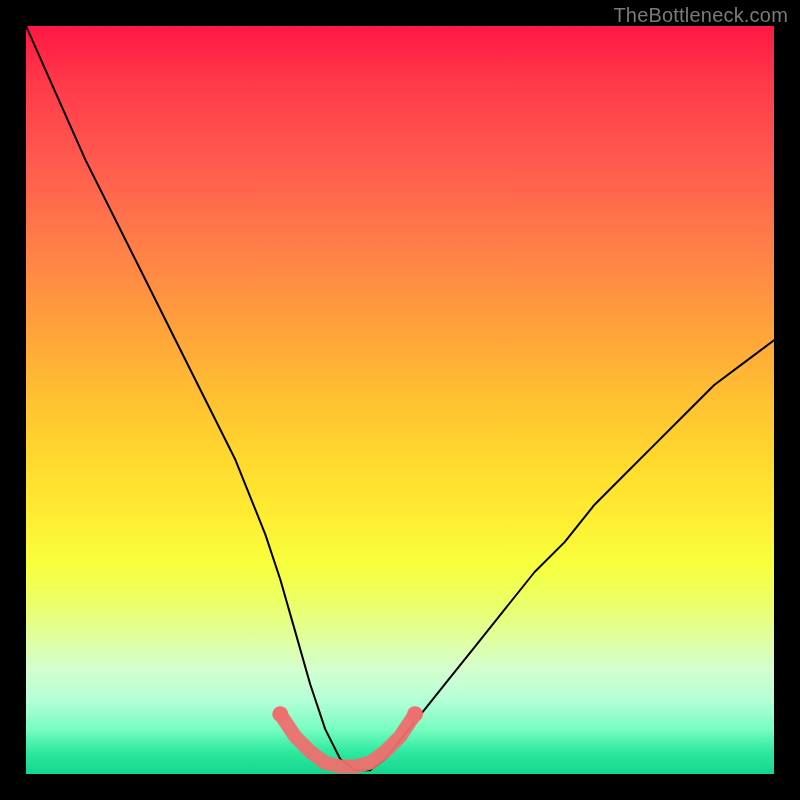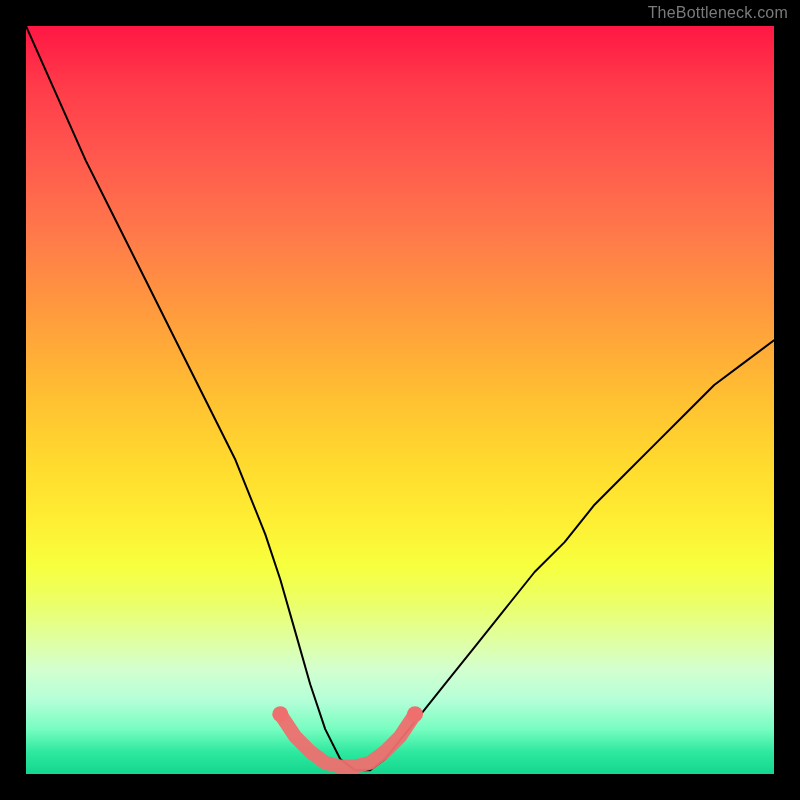--- a/index.html
+++ b/index.html
@@ -48,21 +48,21 @@
     position: absolute;
     left: 0; top: 0;
     width: 100%;
     height: 100%;
   }
   .watermark {
     position: absolute;
     top: 4px;
     right: 12px;
     color: #7a7a7a;
-    font-size: 16px;
+    font-size: 20px;
     font-weight: 400;
     letter-spacing: 0.2px;
     user-select: none;
     pointer-events: none;
   }
 </style>
 </head>
 <body>
 
 <div class="frame">

